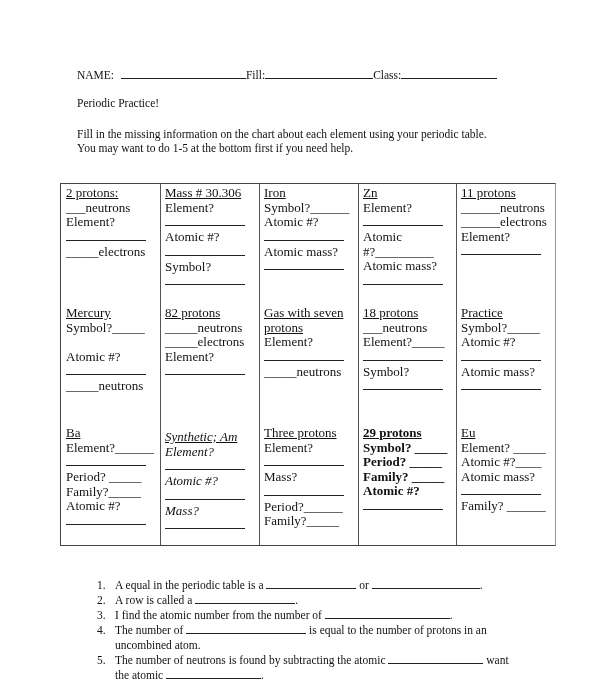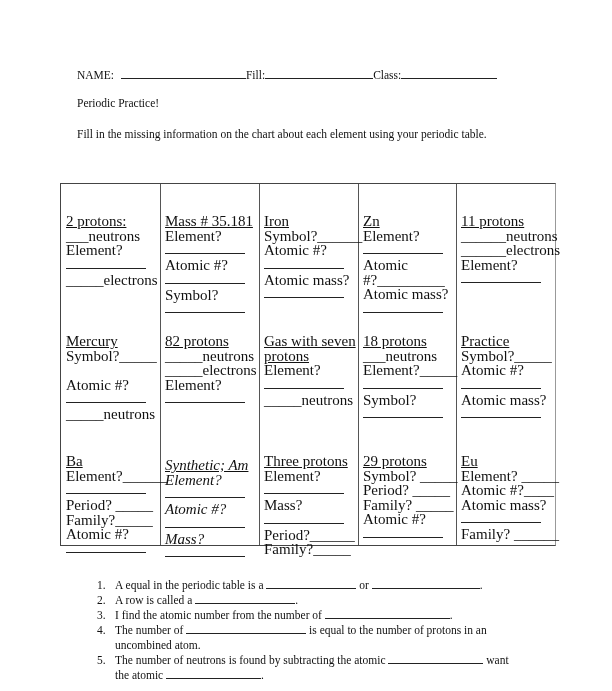--- a/index.html
+++ b/index.html
@@ -7,60 +7,61 @@
          font-family:"Liberation Serif", "DejaVu Serif", serif; color:#111; font-size:11.5px; }
   .abs { position:absolute; white-space:nowrap; }
   .blank { display:inline-block; border-bottom:1px solid #222; height:10px; vertical-align:baseline; }
   .header-line { top:68px; left:77px; font-size:11.5px; }
   .title { top:97px; left:77px; font-size:11.5px; }
   .instr { top:127px; left:77px; font-size:11.5px; line-height:14px; }
   .grid { position:absolute; left:60px; top:183px; width:496px; height:363px;
           border-top:1.5px solid #444; border-bottom:1.5px solid #444;
           border-left:1.5px solid #444; border-right:1.5px solid #999; box-sizing:border-box; }
   .vline { position:absolute; top:0; bottom:0; width:0; border-left:1.5px solid #555; }
-  .cell { position:absolute; line-height:14.5px; font-size:15px;margin-top:28px; }
+  .cell { position:absolute; line-height:14.5px; font-size:13px; }
   .cell .head { text-decoration:underline; }
   .cell div { white-space:nowrap; }
   .ul { display:inline-block; border-bottom:1px solid #222; height:10px; }
   .fullul { display:block; border-bottom:1px solid #222; height:10px; margin-bottom:4px; }
   .qs { position:absolute; left:97px; top:578px; font-size:11.5px; line-height:15px; }
   .q { position:relative; padding-left:18px; white-space:nowrap; }
   .q .num { position:absolute; left:0; }
 </style>
 </head>
 <body>
 
 <div class="abs header-line">
   <span>NAME:</span>
   <span class="blank" style="width:125px;margin-left:4px;"></span><span>Fill:</span><span class="blank" style="width:108px;"></span><span>Class:</span><span class="blank" style="width:96px;"></span>
 </div>
 
 <div class="abs title">Periodic Practice!</div>
 
 <div class="abs instr">
   <div>Fill in the missing information on the chart about each element using your periodic table.</div>
+  <div>You may want to do 1-5 at the bottom first if you need help.</div>
 </div>
 
 <div class="grid">
   <div class="vline" style="left:99px"></div>
   <div class="vline" style="left:198px"></div>
   <div class="vline" style="left:297px"></div>
   <div class="vline" style="left:395px"></div>
 </div>
 
 <div id="cells">
     <div class="cell" style="left: 66px; top: 186px; width: 86px;">
       <div class="head">2 protons:</div>
       <div style="min-height: 14.5px;"><span>___</span><span>neutrons</span></div>
       <div style="min-height: 14.5px;"><span>Element?</span></div>
       <div class="fullul" style="width: 80px;"></div>
       <div style="min-height: 14.5px;"><span>_____</span><span>electrons</span></div>
     </div>
     <div class="cell" style="left: 165px; top: 186px; width: 86px;">
-      <div class="head">Mass # 35.181</div>
+      <div class="head">Mass # 30.306</div>
       <div style="min-height: 14.5px;"><span>Element?</span></div>
       <div class="fullul" style="width: 80px;"></div>
       <div style="min-height: 14.5px;"><span>Atomic #?</span></div>
       <div class="fullul" style="width: 80px;"></div>
       <div style="min-height: 14.5px;"><span>Symbol?</span></div>
       <div class="fullul" style="width: 80px;"></div>
     </div>
     <div class="cell" style="left: 264px; top: 186px; width: 86px;">
       <div class="head">Iron</div>
       <div style="min-height: 14.5px;"><span>Symbol?</span><span>______</span></div>
@@ -143,21 +144,21 @@
     </div>
     <div class="cell" style="left: 264px; top: 426px; width: 86px;">
       <div class="head">Three protons</div>
       <div style="min-height: 14.5px;"><span>Element?</span></div>
       <div class="fullul" style="width: 80px;"></div>
       <div style="min-height: 14.5px;"><span>Mass?</span></div>
       <div class="fullul" style="width: 80px;"></div>
       <div style="min-height: 14.5px;"><span>Period?</span><span>______</span></div>
       <div style="min-height: 14.5px;"><span>Family?</span><span>_____</span></div>
     </div>
-    <div class="cell" style="left: 363px; top: 426px; width: 86px;">
+    <div class="cell" style="left: 363px; top: 426px; width: 86px; font-weight: bold;">
       <div class="head">29 protons</div>
       <div style="min-height: 14.5px;"><span>Symbol?</span><span> _____</span></div>
       <div style="min-height: 14.5px;"><span>Period?</span><span> _____</span></div>
       <div style="min-height: 14.5px;"><span>Family?</span><span> _____</span></div>
       <div style="min-height: 14.5px;"><span>Atomic #?</span></div>
       <div class="fullul" style="width: 80px;"></div>
     </div>
     <div class="cell" style="left: 461px; top: 426px; width: 86px;">
       <div class="head">Eu</div>
       <div style="min-height: 14.5px;"><span>Element?</span><span> _____</span></div>

